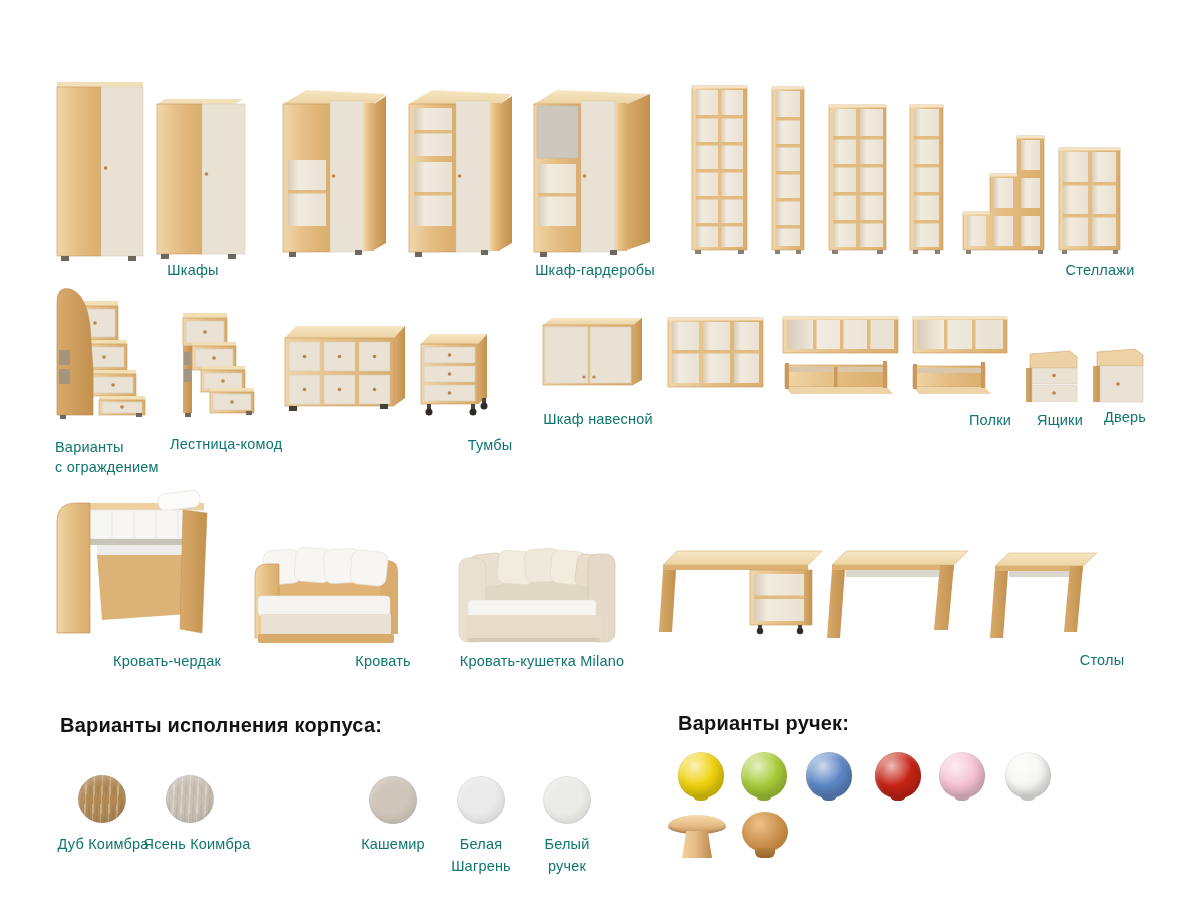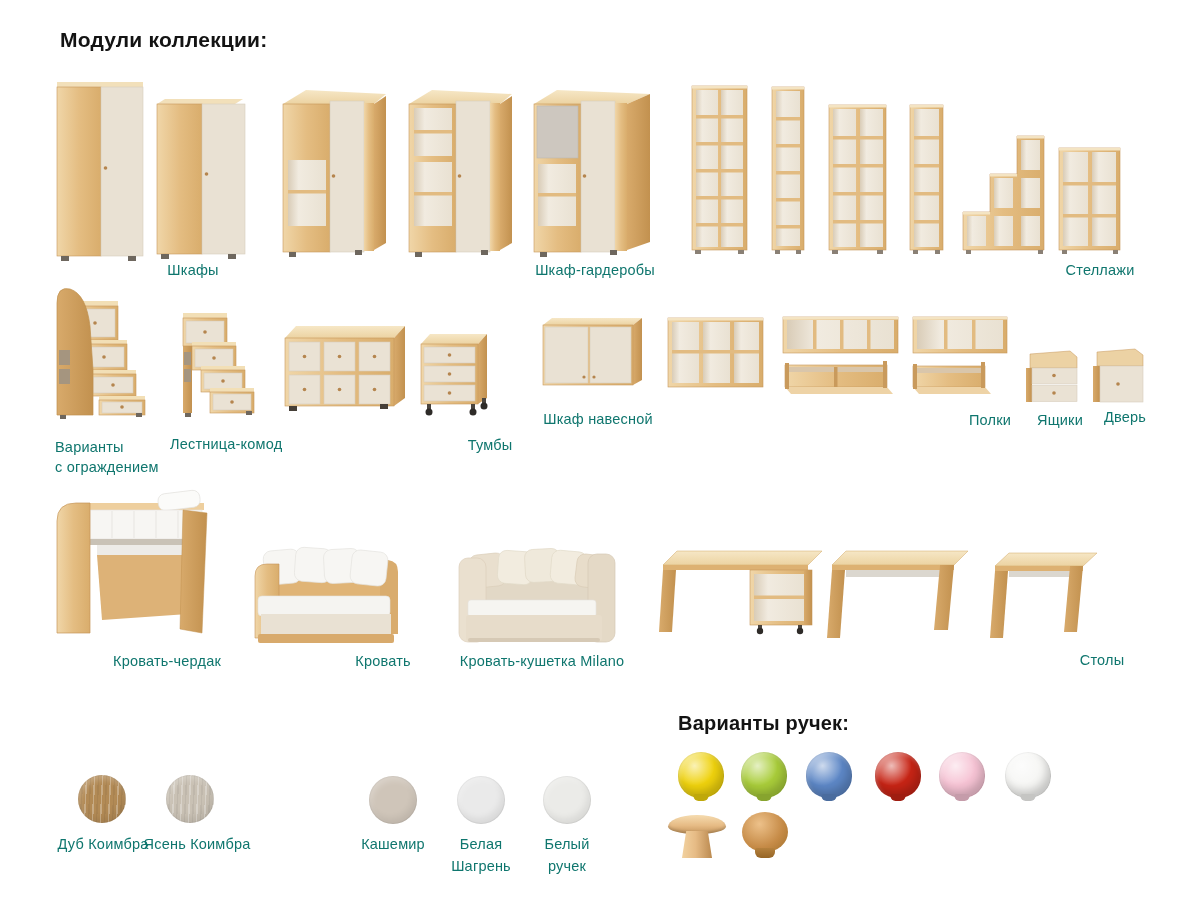--- a/index.html
+++ b/index.html
@@ -33,21 +33,20 @@
   .wood-knob-b .ball { width:46px; height:40px; border-radius:50%;
     background: radial-gradient(circle at 38% 30%, #edc18a, var(--c) 58%, #a0702c); }
   .wood-knob-b .base { width:20px; height:10px; margin:-4px auto 0;
     background: linear-gradient(#b5813d, #966526); border-radius:2px 2px 6px 6px; }
 </style>
 </head>
 <body>
 
 <div class="sheet">
 
-  <div class="title">Модули коллекции:</div>
 
   <svg class="art" width="1200" height="700" viewBox="0 0 1200 700">
     <defs>
       <linearGradient id="wf" x1="0" x2="1" y1="0" y2="0">
         <stop offset="0" stop-color="#f0d6a8"></stop>
           <stop offset="0.5" stop-color="#e4bd82"></stop>
           <stop offset="1" stop-color="#d9ad6c"></stop>
       </linearGradient>
       <linearGradient id="ws" x1="0" x2="1" y1="0" y2="0">
         <stop offset="0" stop-color="#d8aa6b"></stop>
@@ -430,20 +429,24 @@
   <div class="lbl c" style="left:598px;top:411px">Шкаф навесной</div>
   <div class="lbl c" style="left:990px;top:412px">Полки</div>
   <div class="lbl c" style="left:1060px;top:412px">Ящики</div>
   <div class="lbl c" style="left:1125px;top:409px">Дверь</div>
 
   <div class="lbl c" style="left:167px;top:653px">Кровать-чердак</div>
   <div class="lbl c" style="left:383px;top:653px">Кровать</div>
   <div class="lbl c" style="left:542px;top:653px">Кровать-кушетка Milano</div>
   <div class="lbl c" style="left:1102px;top:652px">Столы</div>
 
+  <div class="h2" style="left:60px;top:714px">
+    <span>Варианты исполнения</span>
+    <span>корпуса:</span>
+  </div>
   <div class="swatch tex" style="left: 78px; top: 775px; --c: #b28a55;"></div>
   <div class="swatch tex" style="left: 166px; top: 775px; --c: #c9c1b4;"></div>
   <div class="lbl c" style="left:103px;top:836px">Дуб Коимбра</div>
   <div class="lbl c" style="left:197px;top:836px">Ясень Коимбра</div>
 
   <div class="swatch" style="left: 369px; top: 776px; --c: #cfc5b9;"></div>
   <div class="swatch" style="left: 457px; top: 776px; --c: #eaeaea;"></div>
   <div class="swatch" style="left: 543px; top: 776px; --c: #ebebe8;"></div>
   <div class="lbl c" style="left:393px;top:836px">Кашемир</div>
   <div class="lbl c" style="left:481px;top:836px">Белая</div>

